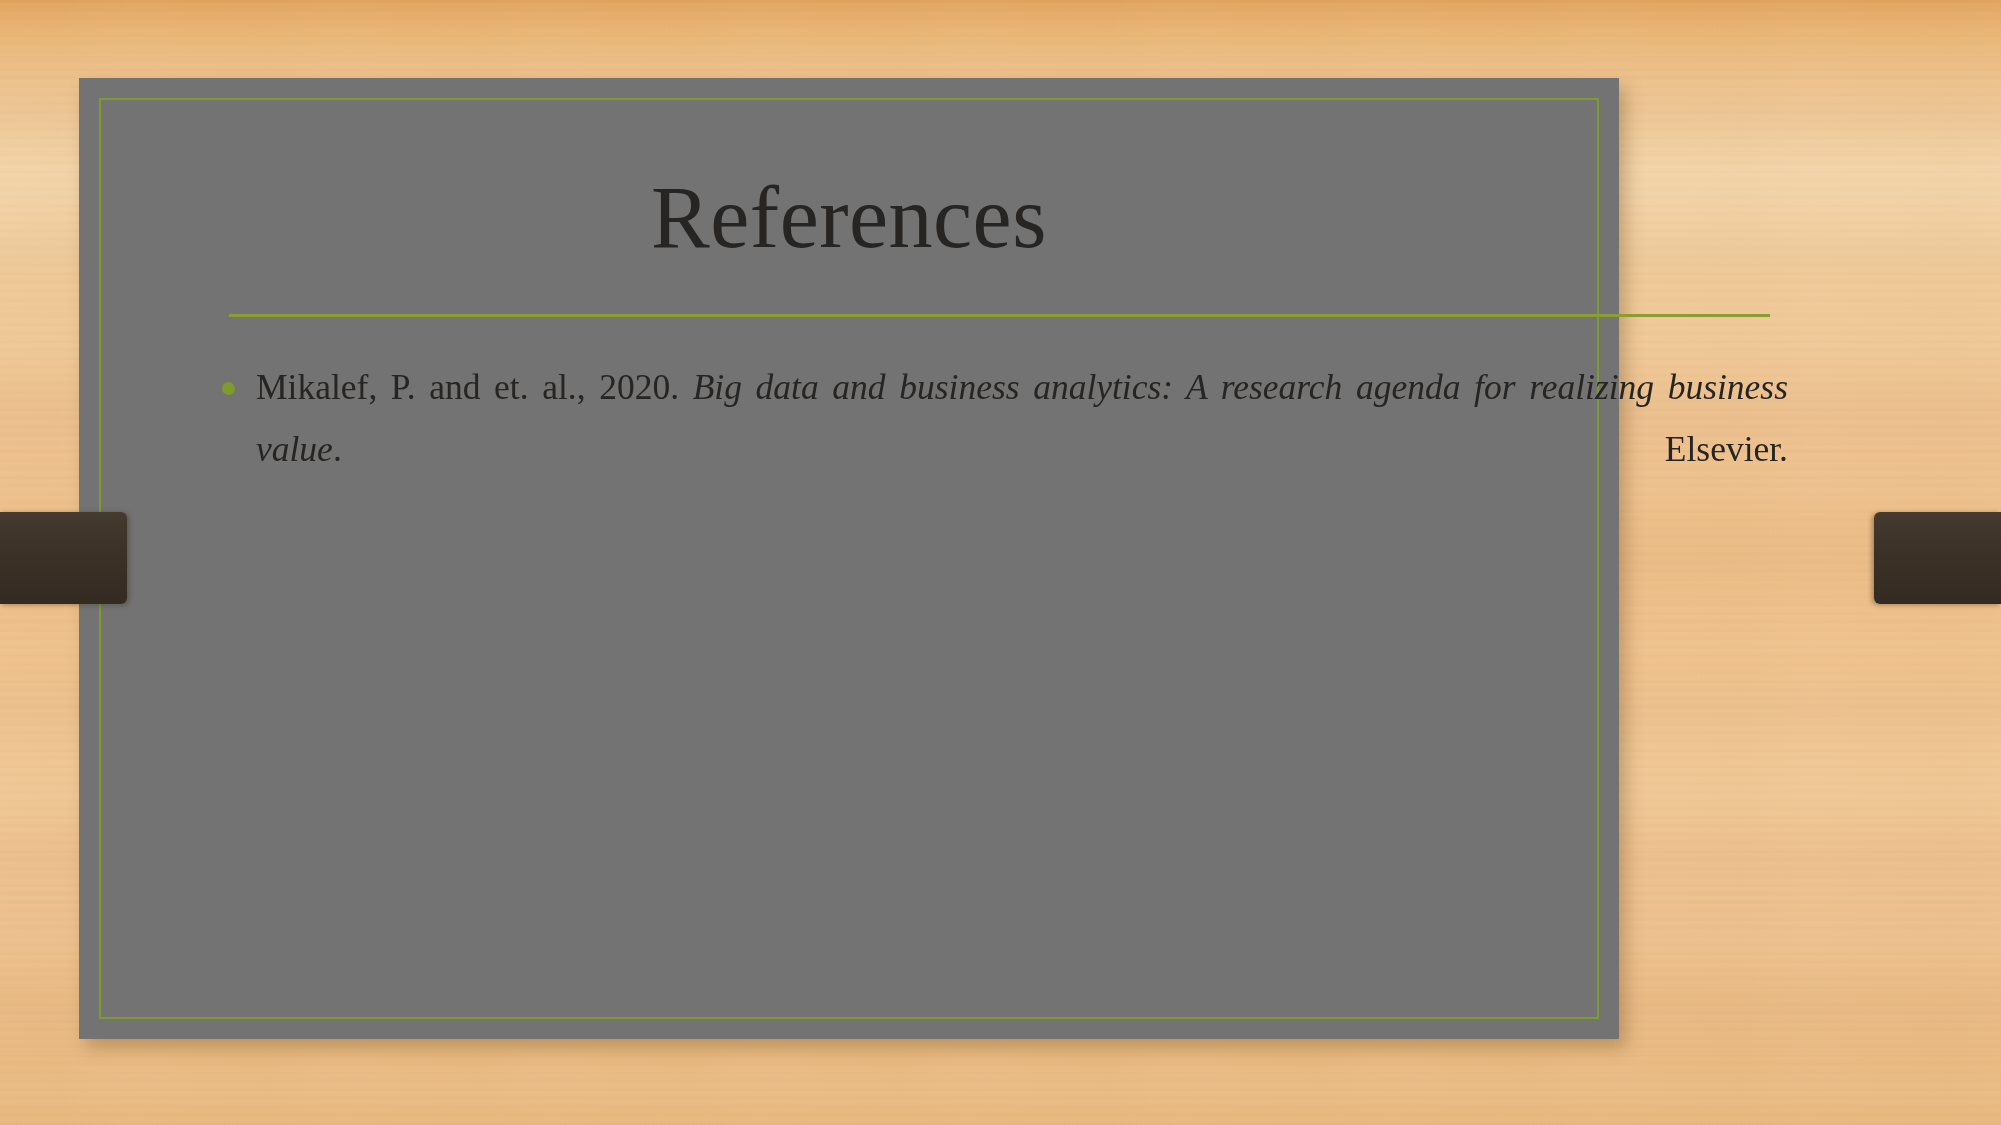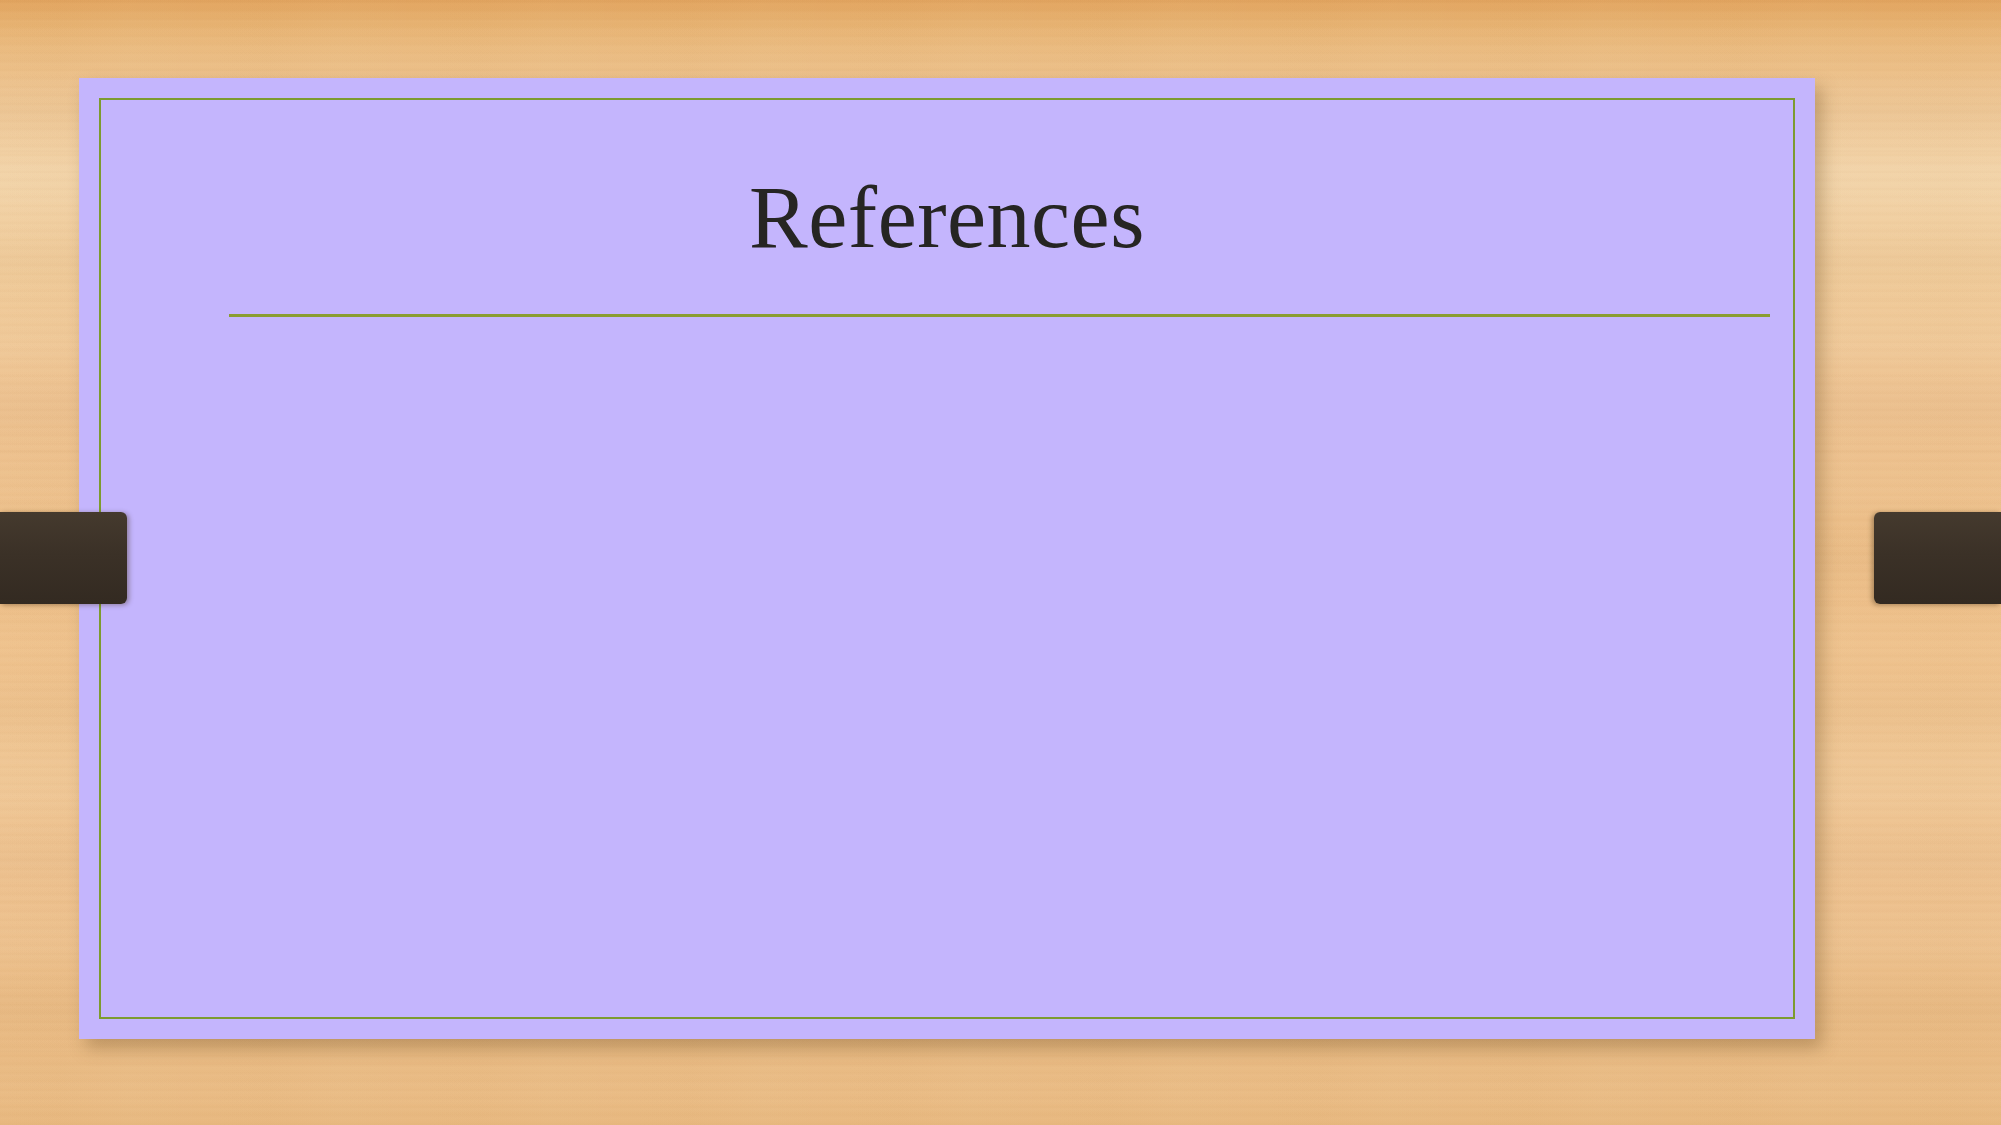--- a/index.html
+++ b/index.html
@@ -113,23 +113,23 @@
     border-top-left-radius: 6px;
     border-bottom-left-radius: 6px;
     box-shadow: -2px 1px 5px rgba(60,40,15,0.40);
   }
 
   
   .card {
     position: absolute;
     left: 79px;
     top: 78px;
-    width: 1736px;
+    width: 1540px;
     height: 961px;
-    background: #c4b5fd;
+    background: #737373;
     box-shadow: 7px 9px 16px rgba(105,72,28,0.34);
     z-index: 4;
   }
 
   .card-inner-border {
     position: absolute;
     left: 20px;
     top: 20px;
     right: 20px;
     bottom: 20px;
@@ -233,17 +233,21 @@
     <div class="content">
 
       <div class="slide-title">References</div>
 
       <div class="title-rule"></div>
 
       <div class="refs">
 
 
 
+        <div class="ref-item">
+          <span class="ref-bullet"></span>
+          <span class="ref-text"><span>Mikalef, P. and et. al., 2020. </span><i>Big data and business analytics: A research agenda for realizing business value</i><span>. Elsevier.</span></span>
+        </div>
 
       </div>
     </div>
   </div>
 </div>
 
 </body></html>

